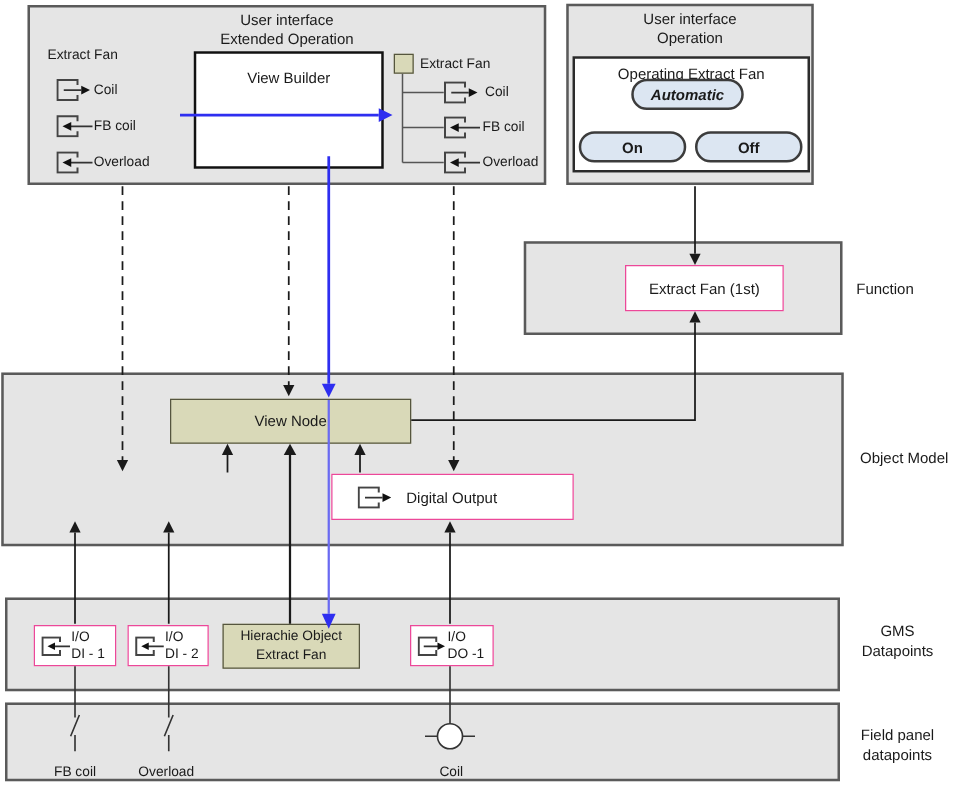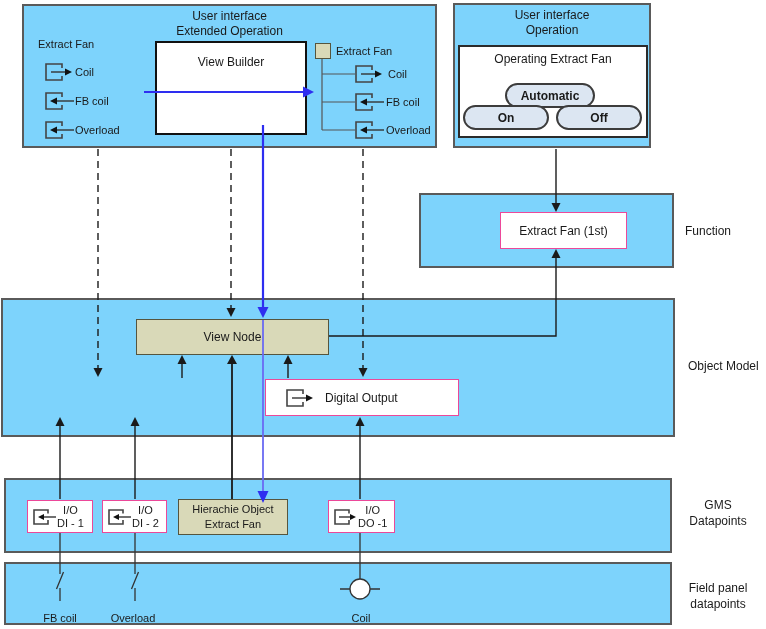--- a/index.html
+++ b/index.html
@@ -5,38 +5,38 @@
   :root{
     --accent-blue:#2e2ef0;
     --node-fill:#d9d9b8;
     --button-fill:#dce6f2;
   }
   html,body{margin:0;padding:0;background:#fff;}
   body{font-family:"Liberation Sans",sans-serif;color:#1a1a1a;}
   .stage{position:relative;width:766px;height:629px;background:#fff;overflow:hidden;}
 
   
-  .sect{position:absolute;border:2px solid #5a5a5a;background:#7dd3fc;box-sizing:border-box;}
+  .sect{position:absolute;border:2px solid #5a5a5a;background:#e5e5e5;box-sizing:border-box;}
   .inner{position:absolute;border:1px solid #ec4899;background:#fff;box-sizing:border-box;}
   .tanbox{position:absolute;border:1px solid #55553e;background:var(--node-fill);box-sizing:border-box;}
 
   .box-title{position:absolute;left:0;right:0;top:3px;text-align:center;font-size:12px;line-height:15px;}
   .ctr{display:flex;align-items:center;justify-content:center;text-align:center;}
 
   .lbl{position:absolute;font-size:11px;white-space:nowrap;}
   .lbl12{position:absolute;font-size:12px;white-space:nowrap;}
   .sidelbl{position:absolute;font-size:12px;line-height:16px;text-align:center;}
 
   
   .pill{position:absolute;border:2px solid #3c3c3c;border-radius:13px;background:var(--button-fill);
         font-size:12px;font-weight:bold;display:flex;align-items:center;justify-content:center;box-sizing:border-box;}
 
   
   .iorow{display:flex;align-items:center;box-sizing:border-box;}
-  .iocol{display:flex;flex-direction:column;align-items:center;font-size:11px;line-height:13px;}
+  .iocol{display:flex;flex-direction:column;align-items:flex-start;font-size:11px;line-height:13px;}
 
   
   svg.overlay{position:absolute;left:0;top:0;z-index:30;pointer-events:none;}
   .sol path{stroke:#1a1a1a;stroke-width:1.4;fill:none;}
   .sol polygon{fill:#1a1a1a;}
   .thick path{stroke:#1a1a1a;stroke-width:1.8;fill:none;}
   .thick polygon{fill:#1a1a1a;}
   .dash path{stroke:#1a1a1a;stroke-width:1.4;fill:none;stroke-dasharray:7 5;}
   .dash polygon{fill:#1a1a1a;}
   .blue path{stroke:var(--accent-blue);stroke-width:2.2;fill:none;}
@@ -130,21 +130,21 @@
   <div class="sect" style="left:453px;top:3px;width:198px;height:145px;">
     <div class="box-title">
       <div>User interface</div>
       <div>Operation</div>
     </div>
   </div>
 
   <div class="inner" style="left:458px;top:45px;width:190px;height:93px;border-width:2px;border-color:#2b2b2b;">
     <div style="text-align:center;padding-top:5px;font-size:12px;">Operating Extract Fan</div>
   </div>
-  <div class="pill" style="left:505px;top:83px;width:90px;height:25px;">Automatic</div>
+  <div class="pill" style="left:505px;top:63px;width:90px;height:25px;font-style:italic;">Automatic</div>
   <div class="pill" style="left:463px;top:105px;width:86px;height:25px;">On</div>
   <div class="pill" style="left:556px;top:105px;width:86px;height:25px;">Off</div>
 
   <div class="sect" style="left:419px;top:193px;width:255px;height:75px;"></div>
   <div class="inner ctr" style="left:500px;top:212px;width:127px;height:37px;font-size:12px;">Extract Fan (1st)</div>
   <div class="lbl12" style="left:685px;top:224px;">Function</div>
 
   <div class="sect" style="left:1px;top:298px;width:674px;height:139px;"></div>
   <div class="tanbox ctr" style="left:136px;top:319px;width:193px;height:36px;font-size:12px;">View Node</div>
 

